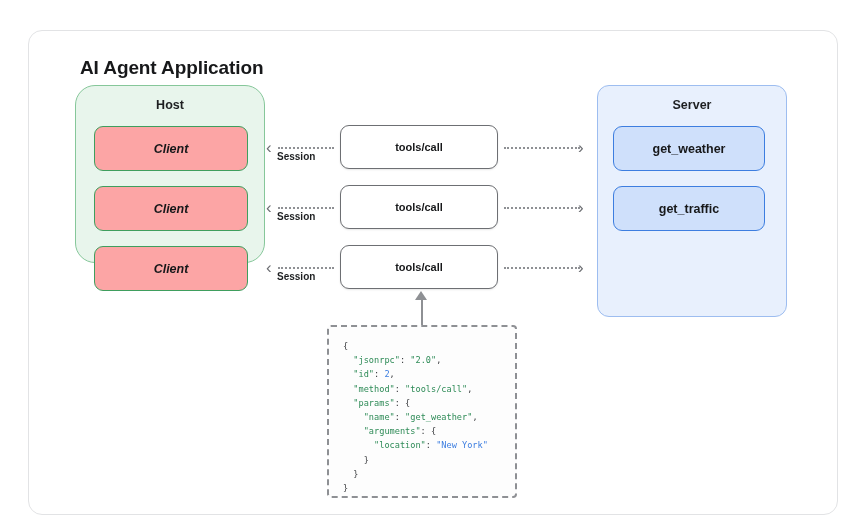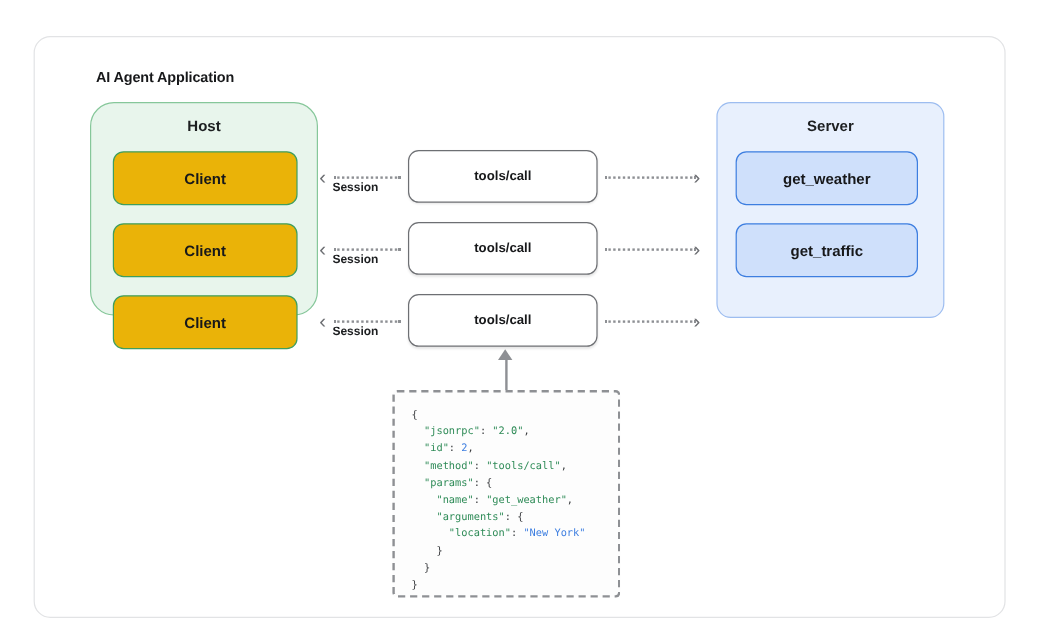--- a/index.html
+++ b/index.html
@@ -30,21 +30,21 @@
     background: #ffffff;
     border: 1px solid #e2e3e5;
     border-radius: 14px;
   }
 
   
   .app-title {
     position: absolute;
     left: 80px;
     top: 57px;
-    font-size: 12px;
+    font-size: 19px;
     font-weight: bold;
     color: #17181a;
     letter-spacing: -0.1px;
     white-space: nowrap;
   }
 
   
   .host-panel {
     position: absolute;
     left: 75px;
@@ -65,41 +65,42 @@
     font-size: 12.5px;
     font-weight: bold;
     color: #1d1f21;
   }
   .client-box {
     position: absolute;
     left: 18px;
     width: 154px;
     height: 45px;
     box-sizing: border-box;
-    background: #eab308;
+    background: #fca5a5;
     border: 1.6px solid #3f9e5e;
     border-radius: 9px;
     display: flex;
     align-items: center;
     justify-content: center;
     font-size: 12.5px;
     font-weight: bold;
     color: #17181a;
+    font-style: italic;
   }
   .client-1 { top: 40px; }
   .client-2 { top: 100px; }
   .client-3 { top: 160px; }
 
   
   .server-panel {
     position: absolute;
     left: 597px;
     top: 85px;
     width: 190px;
-    height: 180px;
+    height: 232px;
     box-sizing: border-box;
     background: #e8f0fd;
     border: 1px solid #9dbdf0;
     border-radius: 12px;
   }
   .server-label {
     position: absolute;
     left: 0;
     top: 12px;
     width: 100%;

